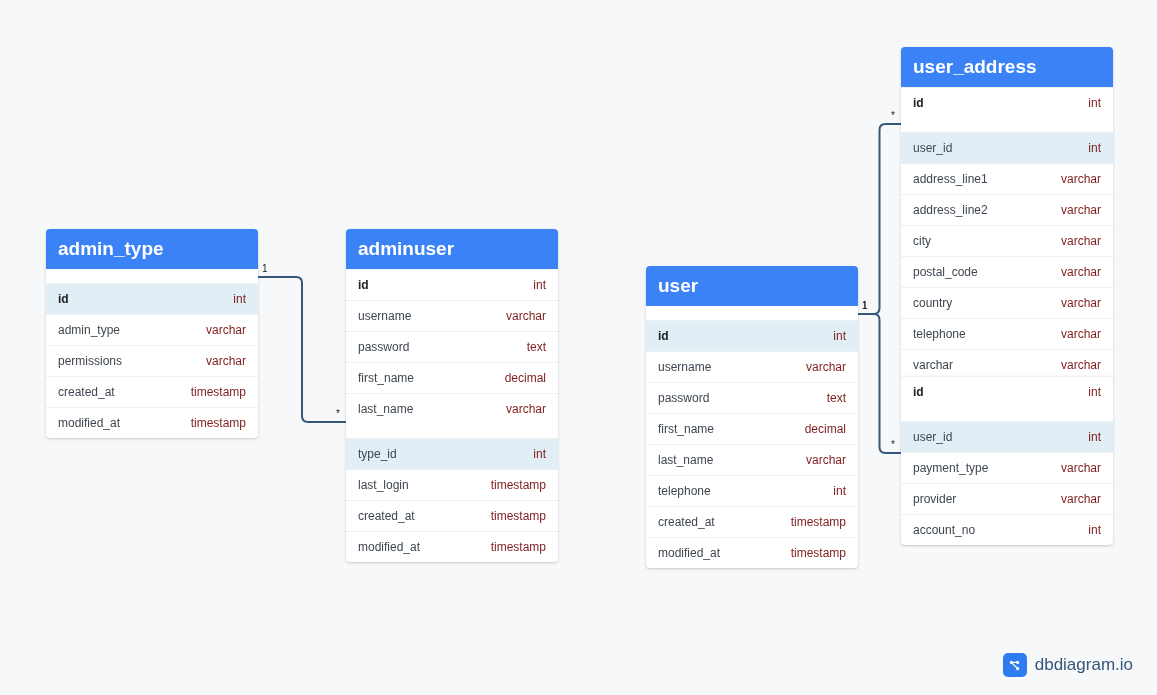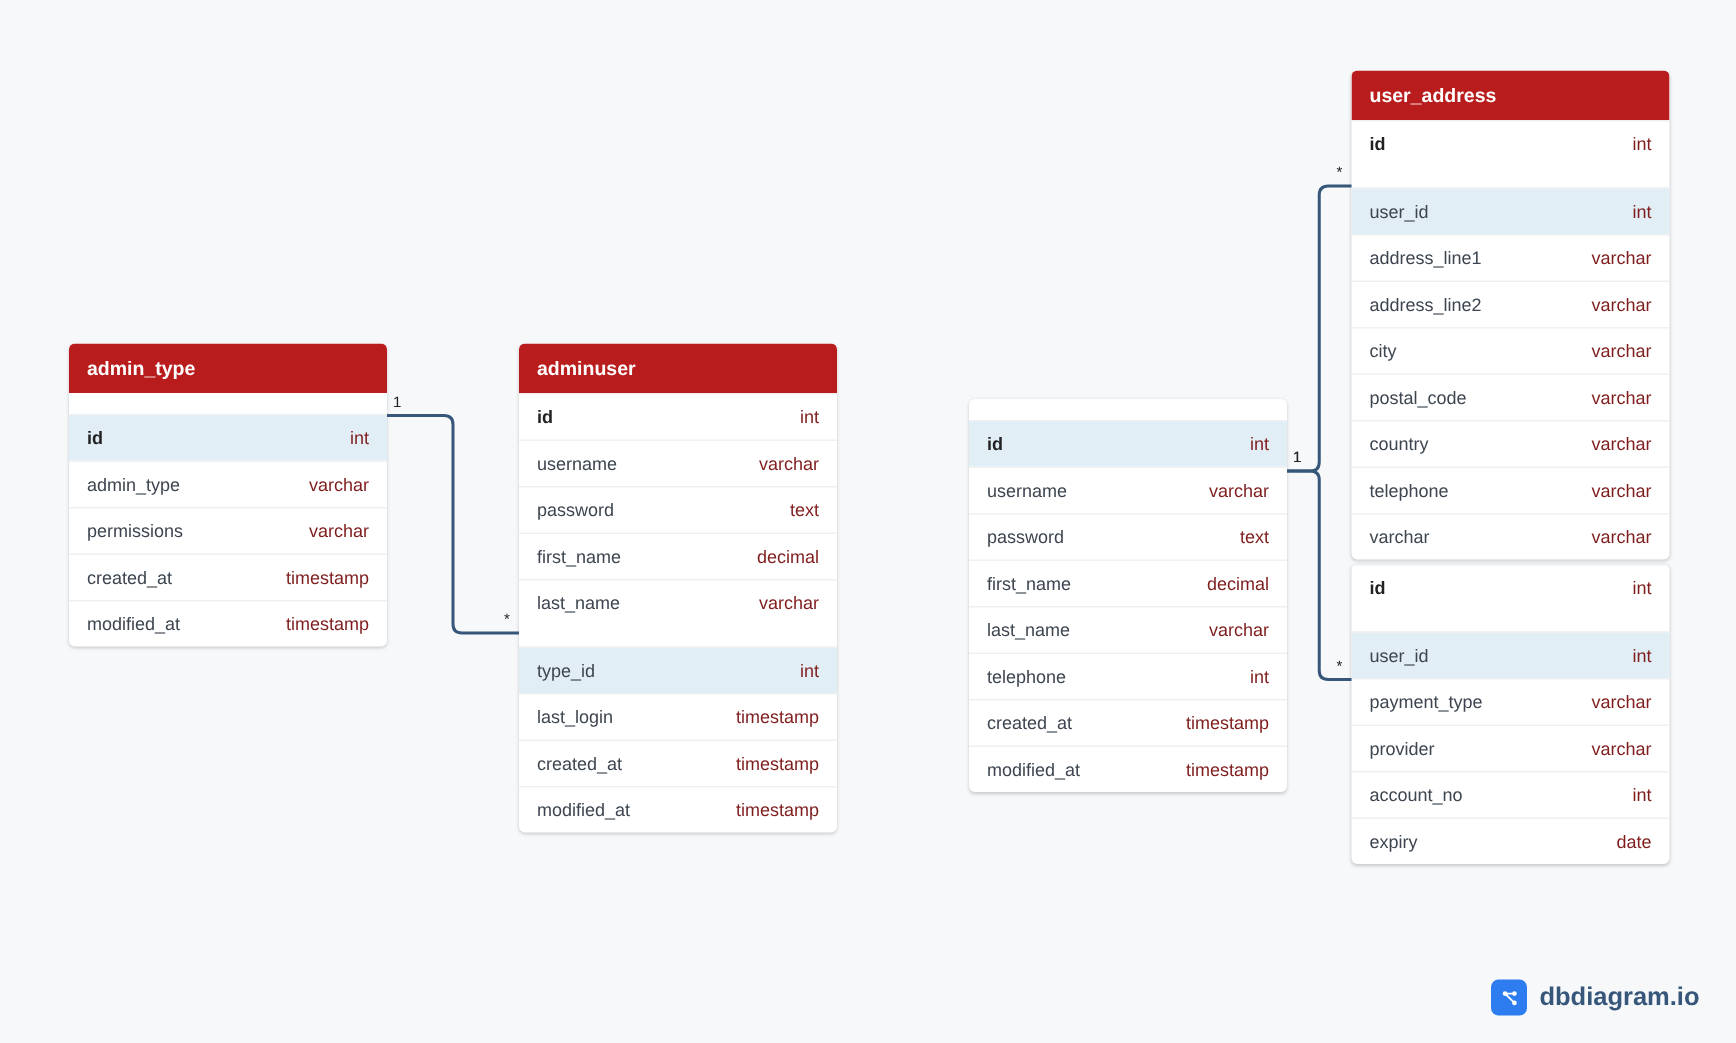--- a/index.html
+++ b/index.html
@@ -18,24 +18,24 @@
   }
   .table {
     position: absolute;
     width: 212px;
     background: #ffffff;
     border-radius: 4px;
     box-shadow: 0 1px 3px rgba(0,0,0,0.12), 0 1px 2px rgba(0,0,0,0.08);
     overflow: hidden;
   }
   .table-header {
-    background: #b91c1c;
+    background: #3b82f6;
     color: #ffffff;
     font-weight: 600;
-    font-size: 13px;
+    font-size: 19px;
     padding: 9px 12px;
   }
   .table-row {
     display: flex;
     justify-content: space-between;
     align-items: flex-end;
     padding: 8px 12px;
     font-size: 12px;
     border-top: 1px solid #eef0f2;
   }
@@ -69,21 +69,21 @@
   }
   .watermark {
     position: absolute;
     bottom: 18px;
     right: 24px;
     display: flex;
     align-items: center;
     gap: 8px;
     color: #36577a;
     font-size: 17px;
-    font-weight: 700;
+    font-weight: 400;
   }
   .watermark-icon {
     width: 24px;
     height: 24px;
     background: #2d7cf0;
     border-radius: 5px;
     position: relative;
     display: flex;
     align-items: center;
     justify-content: center;
@@ -153,20 +153,21 @@
       <div class="table-row">
         <span class="col-name">created_at</span>
         <span class="col-type">timestamp</span>
       </div>
       <div class="table-row">
         <span class="col-name">modified_at</span>
         <span class="col-type">timestamp</span>
       </div>
     </div>
     <div class="table" style="left: 646px; top: 266px;">
+      <div class="table-header">user</div>
       <div class="table-row highlighted">
         <span class="col-name bold">id</span>
         <span class="col-type">int</span>
       </div>
       <div class="table-row">
         <span class="col-name">username</span>
         <span class="col-type">varchar</span>
       </div>
       <div class="table-row">
         <span class="col-name">password</span>
@@ -245,24 +246,20 @@
         <span class="col-name">payment_type</span>
         <span class="col-type">varchar</span>
       </div>
       <div class="table-row">
         <span class="col-name">provider</span>
         <span class="col-type">varchar</span>
       </div>
       <div class="table-row">
         <span class="col-name">account_no</span>
         <span class="col-type">int</span>
-      </div>
-      <div class="table-row">
-        <span class="col-name">expiry</span>
-        <span class="col-type">date</span>
       </div>
     </div>
     <svg class="connector" style="left: 256px; top: 274.5px; width: 92px; height: 149px;">
       <path d="M 2 2 L 40 2 Q 46 2 46 8 L 46 141 Q 46 147 52 147 L 90 147"></path>
     </svg>
     <div class="cardinality" style="left: 262px; top: 262.5px;">1</div>
     <div class="cardinality" style="left: 336px; top: 407.5px;">*</div>
     <svg class="connector" style="left: 856px; top: 121.5px; width: 47px; height: 194px;">
       <path d="M 2 192 L 17.5 192 Q 23.5 192 23.5 186 L 23.5 8 Q 23.5 2 29.5 2 L 45 2"></path>
     </svg>

